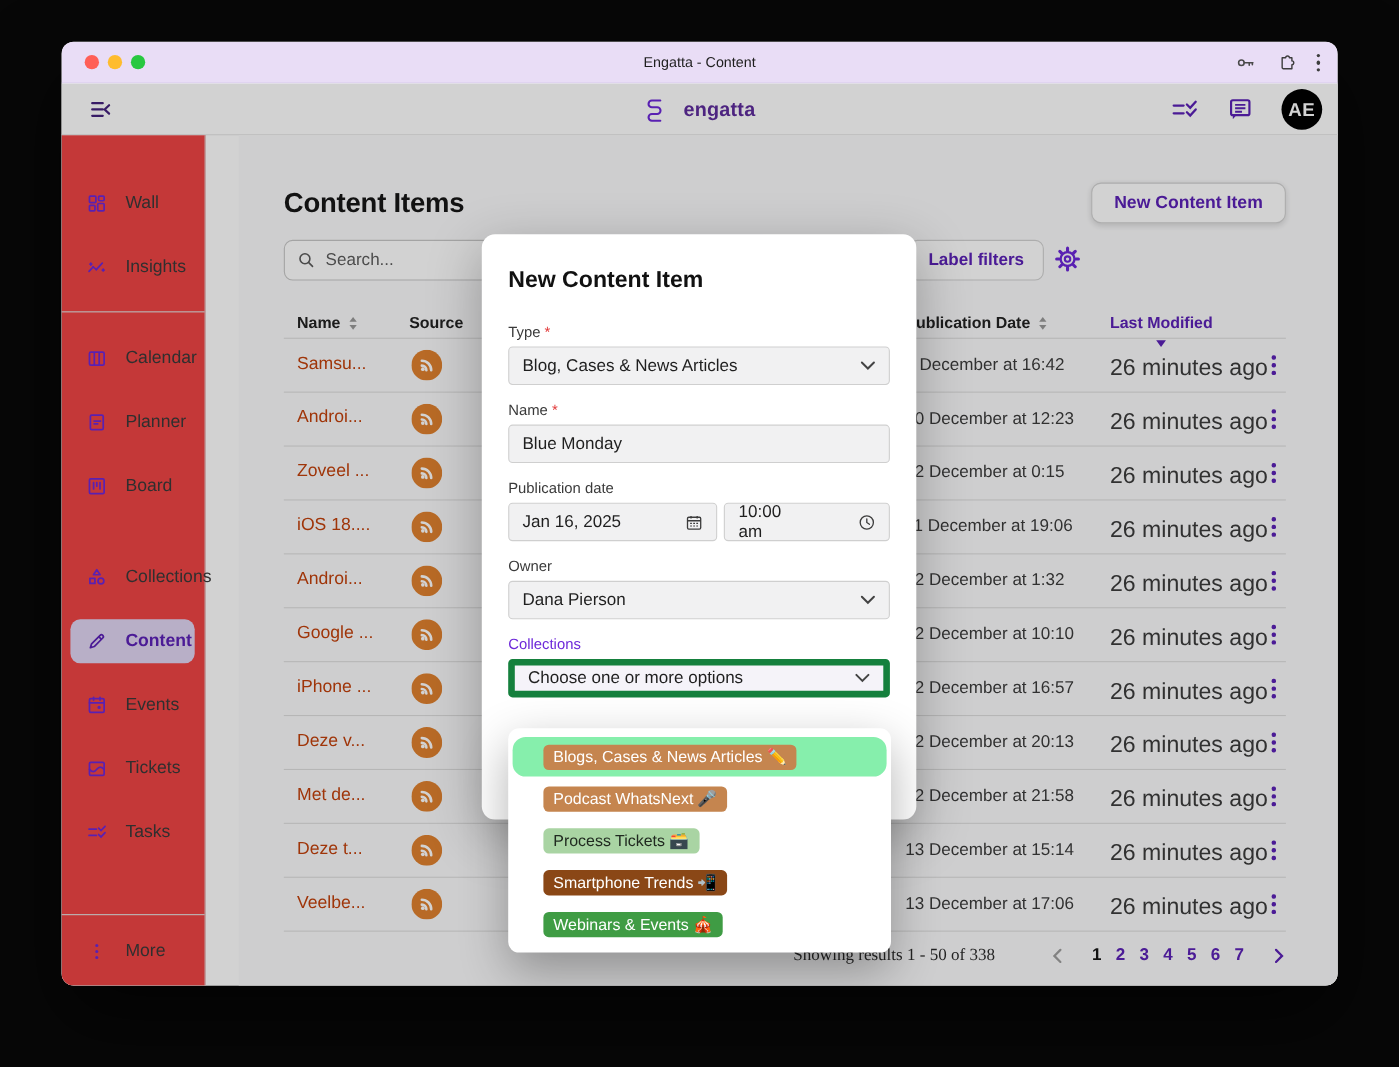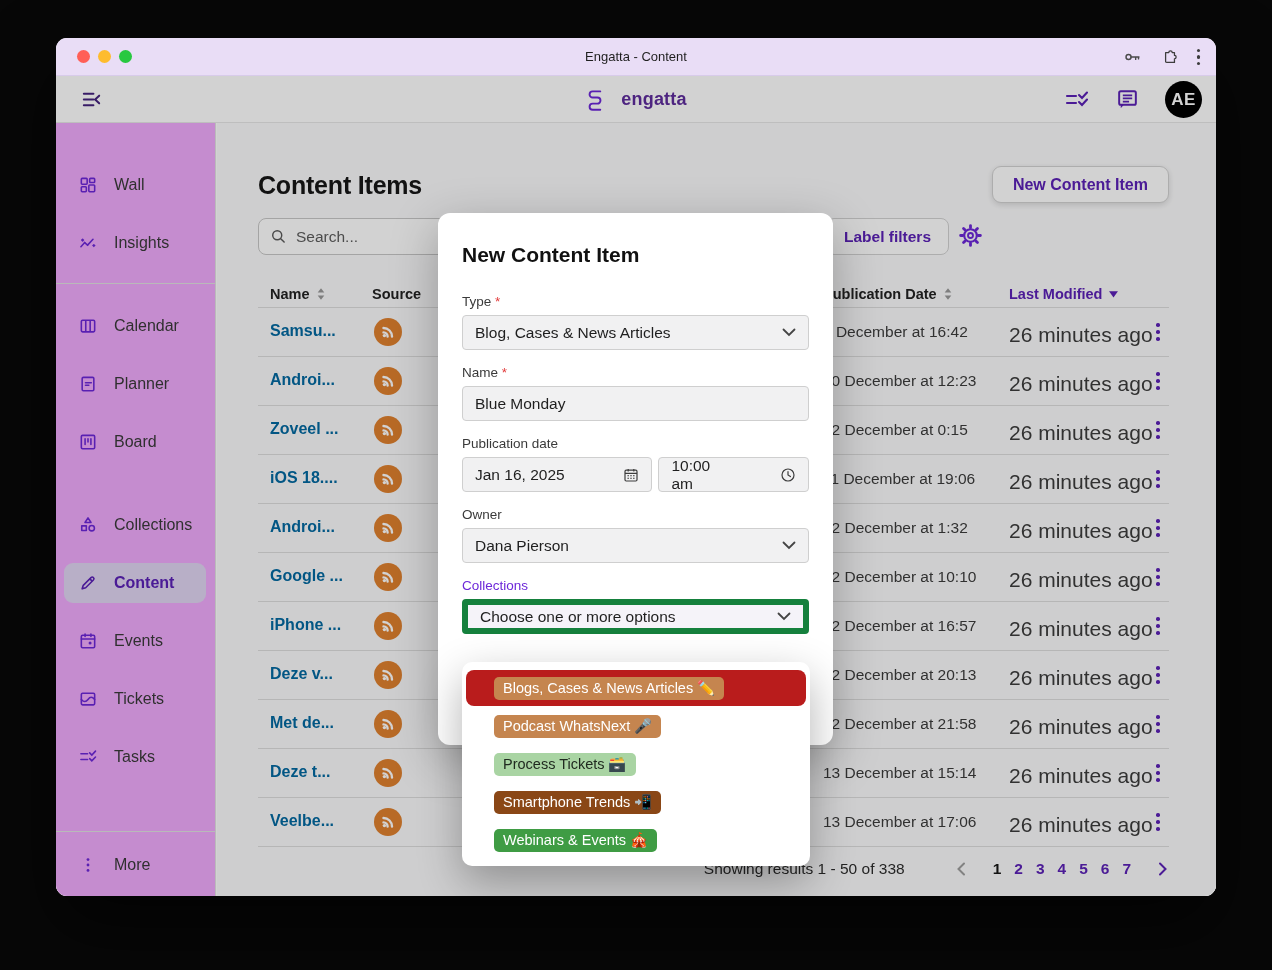--- a/index.html
+++ b/index.html
@@ -19,66 +19,66 @@
   
   .app { position:absolute; top:38px; left:0; right:0; bottom:0; background:#fff; }
   .app-header { position:absolute; top:0; left:0; right:0; height:47px; background:#fff; border-bottom:1px solid #e7e7e7; }
   .collapse-btn { position:absolute; left:24px; top:12px; }
   .logo { position:absolute; left:0; right:0; top:0; height:47px; display:flex; align-items:center; justify-content:center; gap:15px; }
   .logo-text { font-size:18px; font-weight:bold; color:#5e2c9c; letter-spacing:.2px; }
   .hdr-icons { position:absolute; right:14px; top:0; height:47px; display:flex; align-items:center; gap:25px; }
   .avatar { width:37px; height:37px; border-radius:50%; background:#000000; color:#fff; font-size:17px; font-weight:bold; display:flex; align-items:center; justify-content:center; letter-spacing:.5px; }
 
   
-  .sidebar { position:absolute; top:47px; left:0; width:160px; bottom:0; background:#f0abfc; border-right:1px solid #e2e2e2; padding-top:42px; }
+  .sidebar { position:absolute; top:47px; left:0; width:131px; bottom:0; background:#ef4444; border-right:1px solid #e2e2e2; padding-top:42px; }
   .side-item { height:40px; display:flex; align-items:center; gap:16px; margin:0 9px 18px 8px; padding-left:14px; border-radius:9px; font-size:16px; color:#3a3a3a; cursor:default; }
   .side-item.active { background:#e0d5f2; color:#5b21b6; font-weight:bold; }
   .side-divider { height:1px; background:#e1e1e1; }
 
   
   .main { position:absolute; top:47px; left:161px; right:0; bottom:0; background:#fbfbfc; }
   .page-title { position:absolute; left:41px; top:48px; font-size:25px; font-weight:bold; color:#161616; letter-spacing:-.2px; }
   .new-btn { position:absolute; right:47px; top:43px; height:37px; padding:0 20px; display:flex; align-items:center; background:#fff; border:1px solid #d2d2d2; border-radius:9px; color:#5b21b6; font-weight:bold; font-size:16px; box-shadow:0 2px 6px rgba(0,0,0,.14); }
   .search-box { position:absolute; left:41px; top:95px; width:210px; height:37px; background:#fff; border:1px solid #c7c7c7; border-radius:8px; display:flex; align-items:center; gap:9px; padding:0 11px; }
   .search-ph { color:#5d5d5d; font-size:15.5px; }
   .label-filters { position:absolute; left:609px; top:95px; height:37px; padding:0 17px; display:flex; align-items:center; background:#fff; border:1px solid #d2d2d2; border-radius:8px; color:#5b21b6; font-weight:bold; font-size:15.5px; }
   .gear-btn { position:absolute; left:740px; top:99px; }
 
   .th { position:absolute; top:163px; font-weight:bold; font-size:14.5px; color:#222; display:flex; align-items:center; gap:6px; }
-  .th-name{ left:53px; } .th-source{ left:155px; } .th-pub{ left:606px; } .th-mod{ left:792px; color:#5b21b6; }
+  .th-name{ left:53px; } .th-source{ left:155px; } .th-pub{ left:606px; } .th-mod{ left:792px; color:#5b21b6;flex-direction:column; }
 
   .rows { position:absolute; left:41px; right:47px; top:184px; border-top:1px solid #dedede; }
   .trow { height:49px; border-bottom:1px solid #dedede; position:relative; }
-  .c-name { position:absolute; left:12px; top:14px; font-weight:bold; color:#0369a1; font-size:16px; }
+  .c-name { position:absolute; left:12px; top:14px; font-weight:normal; color:#c2410c; font-size:16px; }
   .c-source { position:absolute; left:116px; top:10px; }
   .c-pub { position:absolute; left:565px; top:15px; color:#3c3c3c; font-size:15.5px; }
   .c-mod { position:absolute; left:751px; top:15px; color:#3c3c3c; font-size:21px; }
   .kebab { position:absolute; left:898px; top:15px; display:flex; flex-direction:column; gap:3.5px; cursor:pointer; }
   .kebab i { width:3.5px; height:3.5px; border-radius:50%; background:#5b21b6; }
 
   .pagination { position:absolute; right:47px; top:737px; display:flex; align-items:center; }
-  .pg-summary { font-size:15.5px; color:#2c2c2c; margin-right:50px; }
+  .pg-summary { font-size:15.5px; color:#2c2c2c; margin-right:50px;font-family:Liberation Serif, serif; }
   .pg-pages { display:flex; gap:13px; font-size:15.5px; font-weight:bold; color:#5b21b6; margin:0 26px; }
   .pg-page.current { color:#161616; }
 
   
   .overlay { position:absolute; inset:0; background:rgba(0,0,0,.175); z-index:10; }
   .modal { position:absolute; left:382px; top:137px; width:395px; height:532px; background:#fff; border-radius:12px; z-index:20; box-shadow:0 14px 48px rgba(0,0,0,.28); padding:26px 24px; }
   .modal-title { font-size:21px; font-weight:bold; color:#111; margin:4px 0 27px; }
   .f-label { font-size:13.5px; color:#3a3a3a; margin:15px 0 6px; }
   .f-label.purple { color:#6d28d9; }
   .req { color:#e23b3b; }
   .control { height:35px; background:#f1f1f2; border:1px solid #cfcfcf; border-radius:4px; display:flex; align-items:center; justify-content:space-between; padding:0 12px; font-size:15.5px; color:#1f1f1f;gap:44px; }
   .control.focused { border:6px solid #15803d; background:#f5f3f9; }
   .date-row { display:flex; gap:6px; }
   .date-row .date { flex:1.32; } .date-row .time { flex:1; }
 
   .dropdown { position:absolute; left:406px; top:586px; width:348px; background:#fff; border-radius:10px; z-index:30; box-shadow:0 16px 44px rgba(0,0,0,.3); padding:6px 4px; }
   .opt { height:36px; margin:2px 0; border-radius:8px; display:flex; align-items:center; padding-left:28px; cursor:pointer; }
-  .opt.highlighted { background:#b91c1c; }
+  .opt.highlighted { background:#86efac;border-radius:12px; }
   .tag { border-radius:5px; padding:3px 9px; font-size:14.5px; white-space:nowrap; }
 
   svg { display:block; }
 </style>
 </head>
 <body>
 
 <div class="window">
 
   <div class="titlebar">

